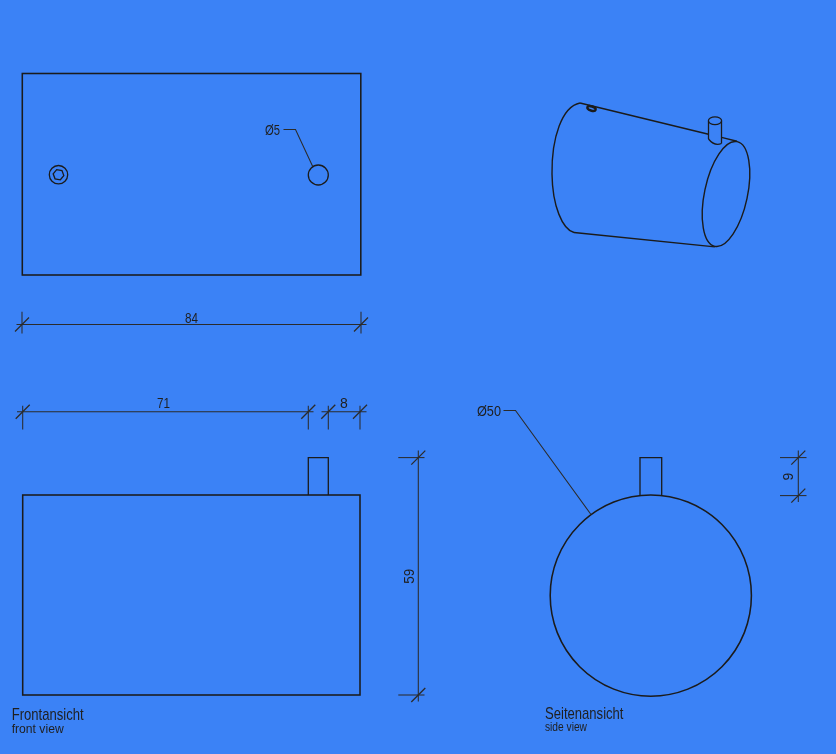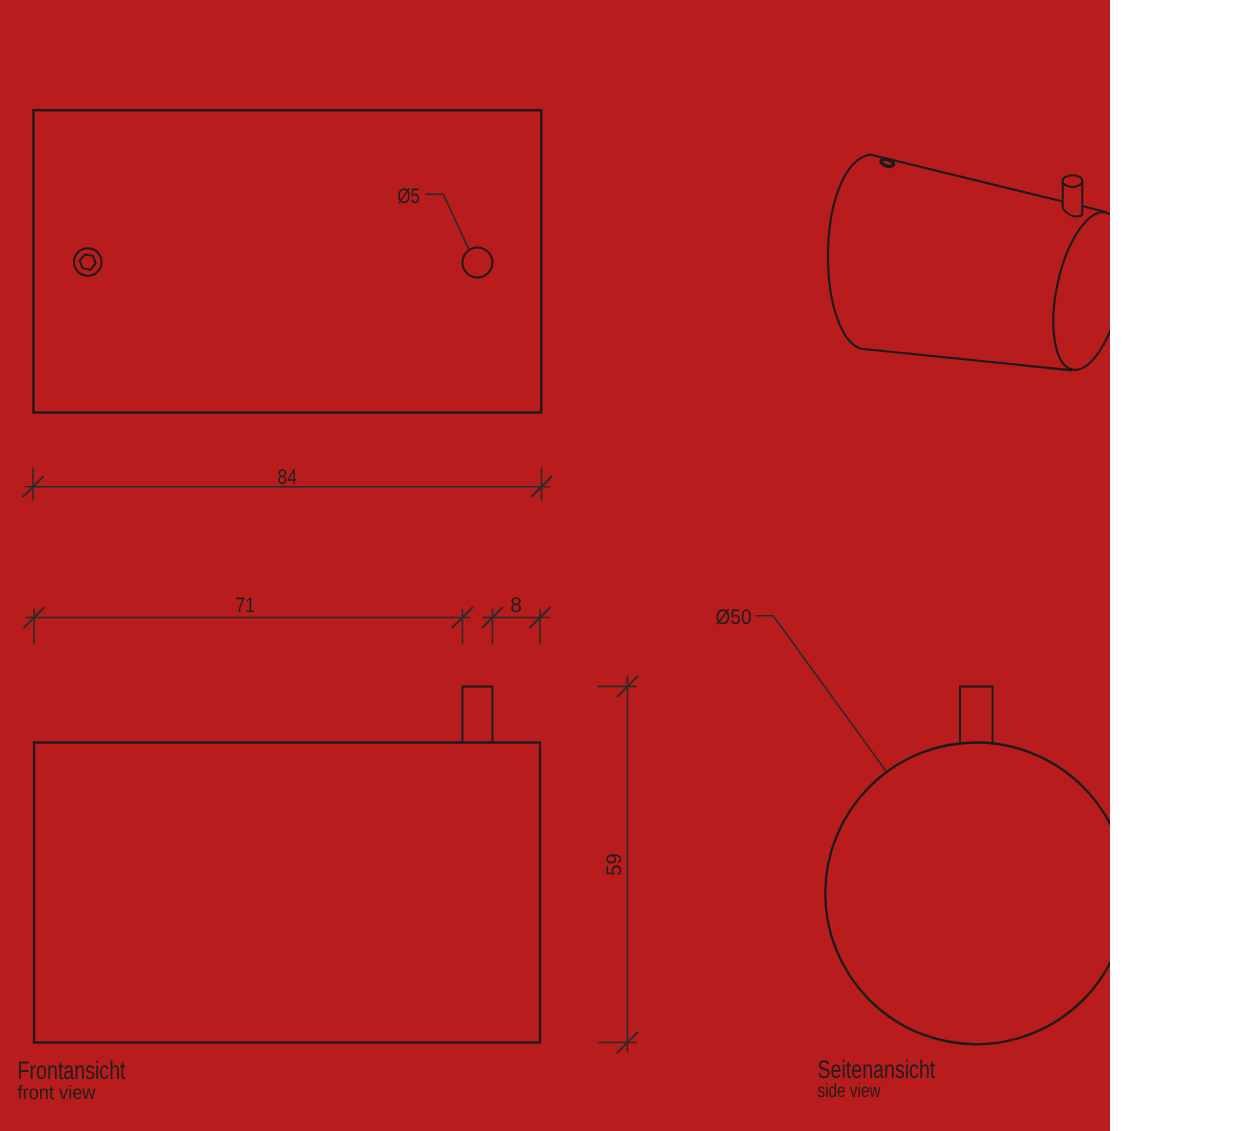--- a/index.html
+++ b/index.html
@@ -1,16 +1,16 @@
 <!DOCTYPE html>
 <html><head>
 <meta charset="utf-8">
 <style>
   html,body{margin:0;padding:0;background:#fff;}
-  .page{width:740px;height:754px;background:#b91c1c;position:relative;font-family:"Liberation Sans",sans-serif;overflow:hidden;}
+  .page{width:836px;height:754px;background:#3b82f6;position:relative;font-family:"Liberation Sans",sans-serif;overflow:hidden;}
   svg text{fill:#1f1f1f;font-family:"Liberation Sans",sans-serif;}
   .obj{stroke:#1b1b1b;fill:none;stroke-width:1.55;}
   .med{stroke:#1b1b1b;fill:none;stroke-width:1.3;}
   .iso{stroke:#1b1b1b;fill:none;stroke-width:1.4;}
   .dim{stroke:#2b2b2b;fill:none;stroke-width:1.05;}
   .tick{stroke:#2b2b2b;fill:none;stroke-width:1.3;}
   .dimtext{font-size:14px;}
   .title{font-size:17px;}
   .subtitle{font-size:13px;}
 </style>

